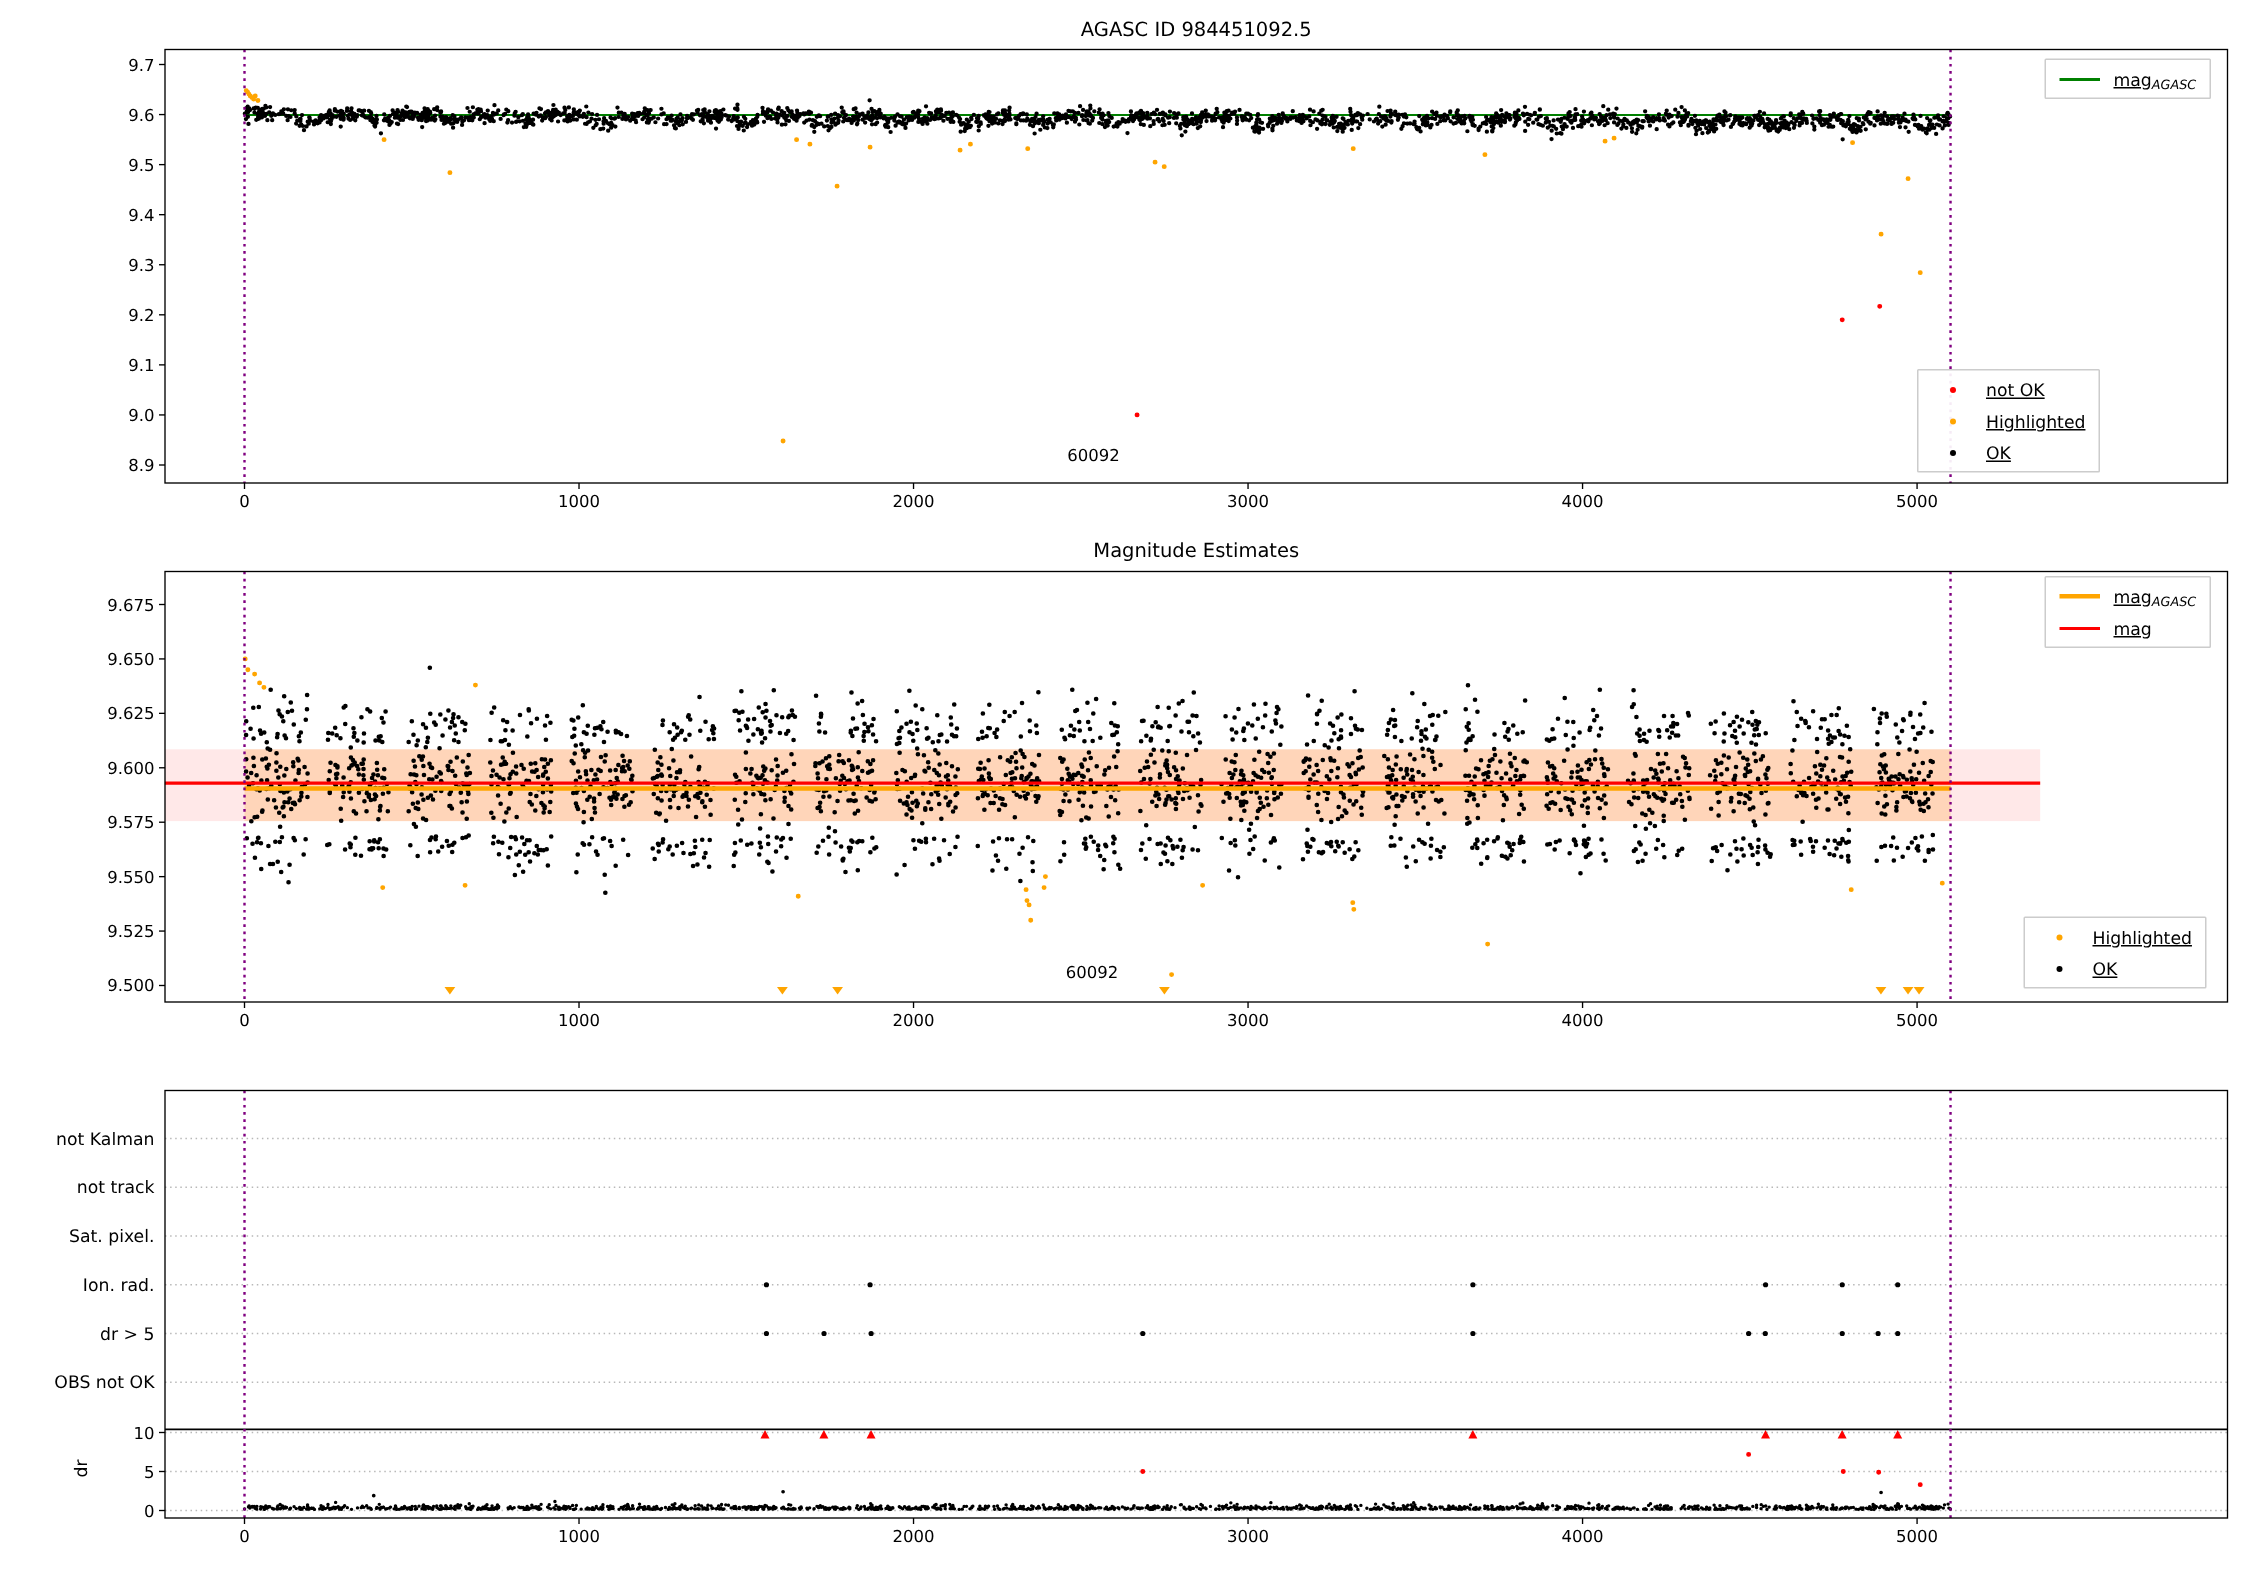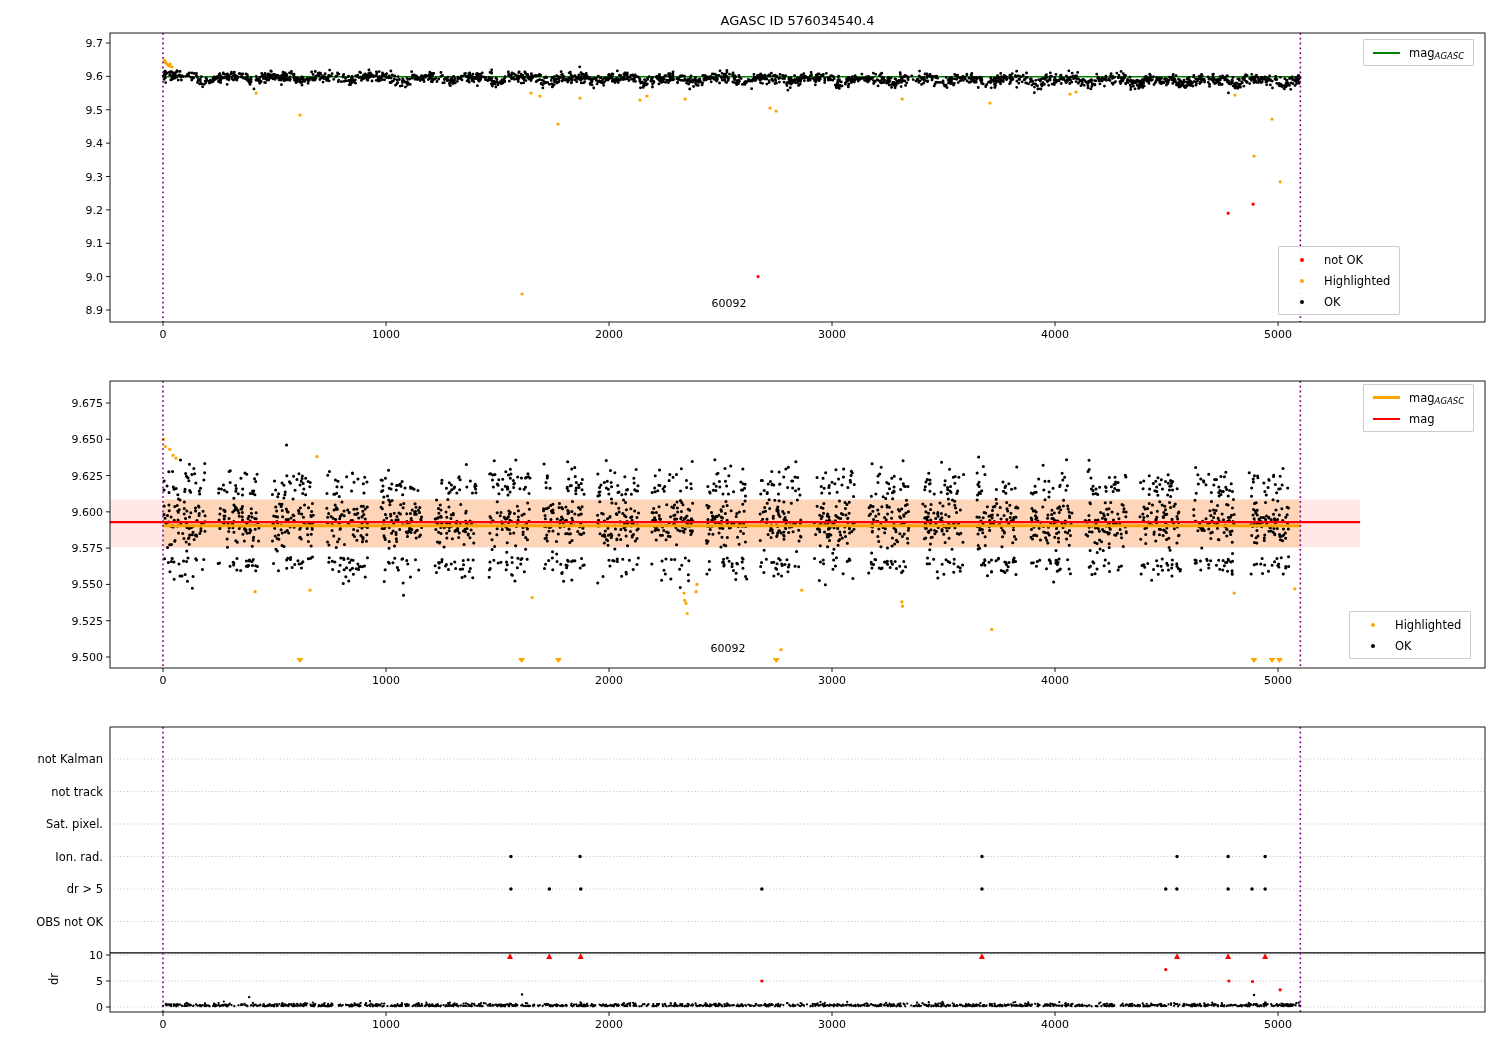--- a/index.html
+++ b/index.html
@@ -2,21 +2,21 @@
 <html><head>
 <meta charset="utf-8">
 <style>
   html,body{margin:0;padding:0;background:#fff;}
   .figure{position:relative;width:1500px;height:1050px;background:#ffffff;
           font-family:"DejaVu Sans","Liberation Sans",sans-serif;color:#000;overflow:hidden;}
   .figure svg{position:absolute;left:0;top:0;}
   .title{position:absolute;left:110px;width:1375px;text-align:center;font-size:13px;}
   .annot{position:absolute;font-size:11px;transform:translateX(-50%);white-space:nowrap;text-align:center;}
   .legend{position:absolute;background:rgba(255,255,255,.92);border:1px solid #cccccc;
-          border-radius:1px;padding:2px 9px;font-size:11.5px;}
+          border-radius:1px;padding:2px 9px;font-size:11.5px;text-decoration:underline;}
   .lrow{display:flex;align-items:center;height:21px;white-space:nowrap;}
   .sw{width:27px;flex:0 0 27px;display:flex;justify-content:center;align-items:center;margin-right:9px;}
   .swline{width:27px;height:0;border-top:2px solid #000;}
   .swline.green{border-top-color:#008000;}
   .swline.red{border-top-color:#ff0000;}
   .swline.orange{border-top-color:#ffa500;border-top-width:3px;}
   .swdot{width:4px;height:4px;border-radius:50%;}
   .swdot.red{background:#ff0000;}
   .swdot.orange{background:#ffa500;}
   .swdot.black{background:#000000;}
@@ -166,21 +166,22 @@
         <text x="609.02" y="1028" text-anchor="middle" font-size="11" fill="#000">2000</text>
         <line x1="832.0300000000001" y1="1012" x2="832.0300000000001" y2="1016" stroke="#000000" stroke-width="0.9"></line>
         <text x="832.0300000000001" y="1028" text-anchor="middle" font-size="11" fill="#000">3000</text>
         <line x1="1055.04" y1="1012" x2="1055.04" y2="1016" stroke="#000000" stroke-width="0.9"></line>
         <text x="1055.04" y="1028" text-anchor="middle" font-size="11" fill="#000">4000</text>
         <line x1="1278.0500000000002" y1="1012" x2="1278.0500000000002" y2="1016" stroke="#000000" stroke-width="0.9"></line>
         <text x="1278.0500000000002" y="1028" text-anchor="middle" font-size="11" fill="#000">5000</text>
       </g>
     </svg>
 
-  <div class="title" style="top:13px;">AGASC ID 576034540.4</div>
+  <div class="title" style="top:13px;">AGASC ID 984451092.5</div>
+  <div class="title" style="top:360px;">Magnitude Estimates</div>
 
   <div class="annot" style="left:729px;top:297px;">60092</div>
   <div class="annot" style="left:728px;top:642px;">60092</div>
 
   <div class="legend" style="left:1363px;top:39px;">
     <div class="lrow">
       <span class="sw">
           <span class="swline green"></span>
         </span>
       <span><span>mag</span><span class="sub">AGASC</span></span>

